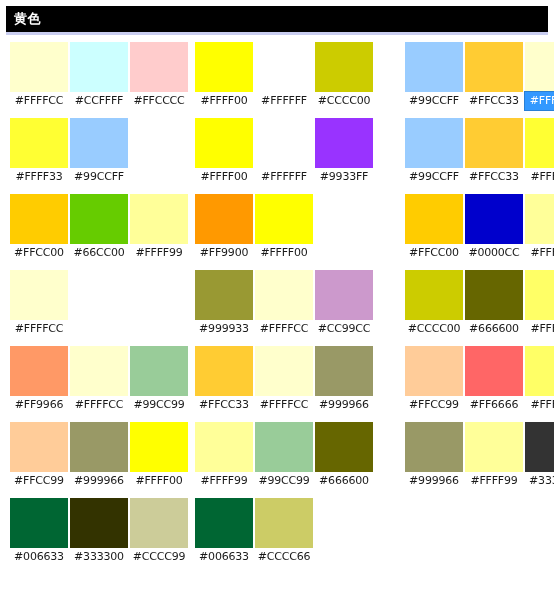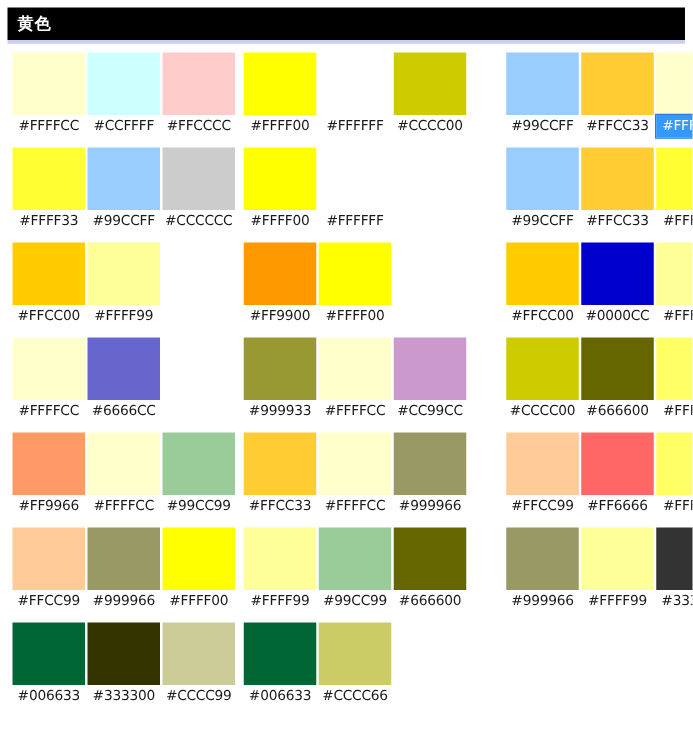--- a/index.html
+++ b/index.html
@@ -109,44 +109,40 @@
       </div>
       <div class="swatch-row">
         <div class="swatch-cell">
           <span class="swatch-chip" style="background: rgb(255, 255, 51);"></span>
           <div class="swatch-label">#FFFF33</div>
         </div>
         <div class="swatch-cell">
           <span class="swatch-chip" style="background: rgb(153, 204, 255);"></span>
           <div class="swatch-label">#99CCFF</div>
         </div>
-        <div class="swatch-cell">
-          <span class="swatch-chip" style="background: rgb(204, 204, 204);"></span>
-          <div class="swatch-label">#CCCCCC</div>
-        </div>
       </div>
       <div class="swatch-row">
         <div class="swatch-cell">
           <span class="swatch-chip" style="background: rgb(255, 204, 0);"></span>
           <div class="swatch-label">#FFCC00</div>
         </div>
         <div class="swatch-cell">
+          <span class="swatch-chip" style="background: rgb(102, 204, 0);"></span>
+          <div class="swatch-label">#66CC00</div>
+        </div>
+        <div class="swatch-cell">
           <span class="swatch-chip" style="background: rgb(255, 255, 153);"></span>
           <div class="swatch-label">#FFFF99</div>
         </div>
       </div>
       <div class="swatch-row">
         <div class="swatch-cell">
           <span class="swatch-chip" style="background: rgb(255, 255, 204);"></span>
           <div class="swatch-label">#FFFFCC</div>
         </div>
-        <div class="swatch-cell">
-          <span class="swatch-chip" style="background: rgb(102, 102, 204);"></span>
-          <div class="swatch-label">#6666CC</div>
-        </div>
       </div>
       <div class="swatch-row">
         <div class="swatch-cell">
           <span class="swatch-chip" style="background: rgb(255, 153, 102);"></span>
           <div class="swatch-label">#FF9966</div>
         </div>
         <div class="swatch-cell">
           <span class="swatch-chip" style="background: rgb(255, 255, 204);"></span>
           <div class="swatch-label">#FFFFCC</div>
         </div>
@@ -201,20 +197,24 @@
       </div>
       <div class="swatch-row">
         <div class="swatch-cell">
           <span class="swatch-chip" style="background: rgb(255, 255, 0);"></span>
           <div class="swatch-label">#FFFF00</div>
         </div>
         <div class="swatch-cell">
           <span class="swatch-chip" style="background: rgb(255, 255, 255);"></span>
           <div class="swatch-label">#FFFFFF</div>
         </div>
+        <div class="swatch-cell">
+          <span class="swatch-chip" style="background: rgb(153, 51, 255);"></span>
+          <div class="swatch-label">#9933FF</div>
+        </div>
       </div>
       <div class="swatch-row">
         <div class="swatch-cell">
           <span class="swatch-chip" style="background: rgb(255, 153, 0);"></span>
           <div class="swatch-label">#FF9900</div>
         </div>
         <div class="swatch-cell">
           <span class="swatch-chip" style="background: rgb(255, 255, 0);"></span>
           <div class="swatch-label">#FFFF00</div>
         </div>

